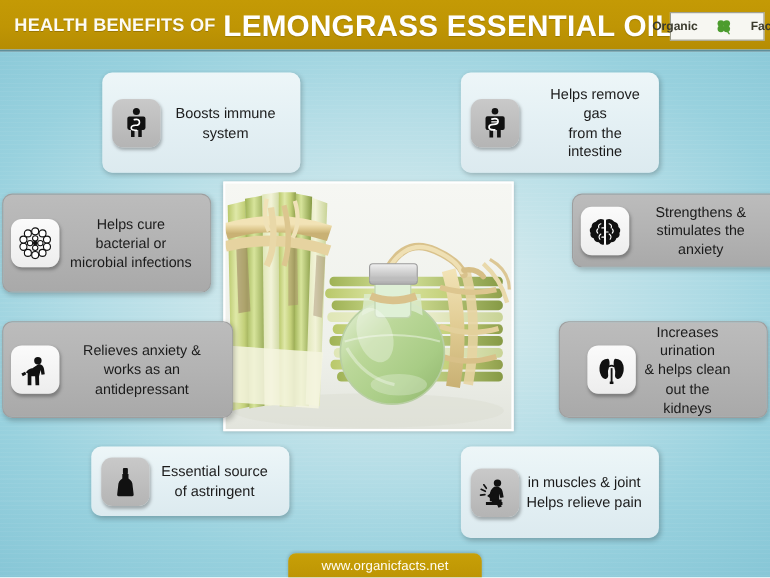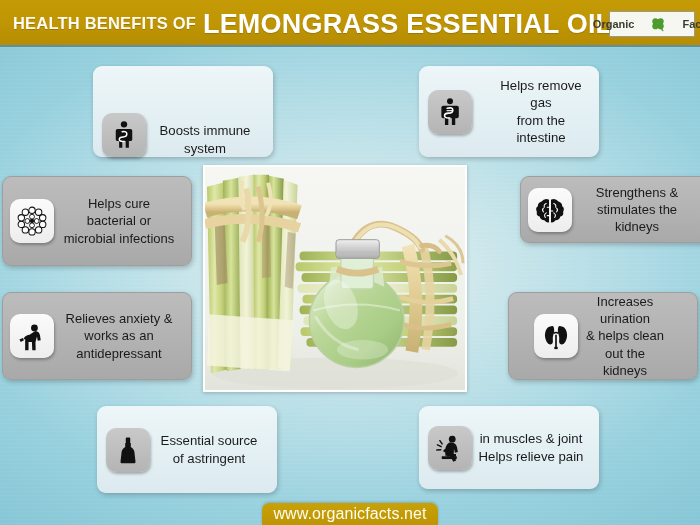--- a/index.html
+++ b/index.html
@@ -85,42 +85,42 @@
   .tile.whiteish{background:linear-gradient(to bottom,#fbfbfb,#ededed);}
   .tile svg{display:block;}
   .card-text{
     flex:1 1 auto;text-align:center;color:#1b1b1b;
     font-size:13.2px;line-height:1.32;
     font-family:"Liberation Sans", sans-serif;
     padding:0 4px;
   }
 
   
-  #card-immune     {left:93px; top:66px;  width:180px;height:91px; padding:0 9px;align-items:flex-end;}
+  #card-immune     {left:93px; top:66px;  width:180px;height:91px; padding:0 9px;}
   #card-gas        {left:419px;top:66px;  width:180px;height:91px; padding:0 9px;gap:20px;}
   #card-bacterial  {left:2px;  top:176px; width:190px;height:90px; padding:0 7px;}
   #card-nerves     {left:520px;top:176px; width:190px;height:67px; padding:0 7px;}
-  #card-anxiety    {left:2px;  top:292px; width:190px;height:88px; padding:0 7px;}
+  #card-anxiety    {left:2px;  top:292px; width:210px;height:88px; padding:0 7px;}
   #card-kidneys    {left:508px;top:292px; width:190px;height:88px; padding:0 25px;}
-  #card-astringent {left:97px; top:406px; width:180px;height:87px; padding:0 9px;}
+  #card-astringent {left:83px; top:406px; width:180px;height:63px; padding:0 9px;}
   #card-muscle     {left:419px;top:406px; width:180px;height:83px; padding:0 9px;}
 
   
   .card.gray .card-text{font-size:13px;}
 
   
   .footer{
     position:absolute;left:50%;transform:translateX(-50%);
     bottom:0;width:176px;height:22px;
     background:linear-gradient(to bottom,#c8a007 0%,#bd9504 100%);
     border-radius:7px 7px 0 0;
     display:flex;align-items:center;justify-content:center;
     box-shadow:0 -1px 3px rgba(0,0,0,.18);
   }
-  .footer-txt{color:#fffdf4;font-size:16px;letter-spacing:.1px;}
+  .footer-txt{color:#fffdf4;font-size:12px;letter-spacing:.1px;}
 </style>
 </head>
 <body>
 
 <div id="canvas">
 
   <div class="bg"></div>
   <div class="bg-lines"></div>
 
   <div class="header">
@@ -341,21 +341,21 @@
           <path d="M20 19 q3 2 1 5"></path>
           <path d="M13 13 h3"></path>
           <path d="M16 17 h3"></path>
           <path d="M13 22 h3"></path>
         </g>
       </svg>
     </div>
     <div class="card-text">
       <div>Strengthens &amp;</div>
       <div>stimulates the</div>
-      <div>kidneys</div>
+      <div>anxiety</div>
     </div>
   </div>
 
   <div class="card gray" id="card-anxiety">
     <div class="tile whiteish">
       <svg viewBox="0 0 32 32" width="30" height="30" aria-hidden="true">
         <g fill="#111111">
           <circle cx="18.6" cy="7.4" r="3.6"></circle>
           <path d="M19.5 10.6 q4.4 0.6 5 4.6 l0.8 5.4 l-3.2 0.5 l-0.8 -4.6 l-1.6 6.2 l0.2 8.4 l-3.6 0 l-0.4 -8.6 l-3.6 0 l0 8.6 l-3.6 0 l0 -10.2 q0 -4.4 4.2 -6 z"></path>
           <path d="M12.6 14.6 q-4.4 1.2 -5.6 4.2 l3 1.4 q1 -2.2 3.4 -2.8 z"></path>

